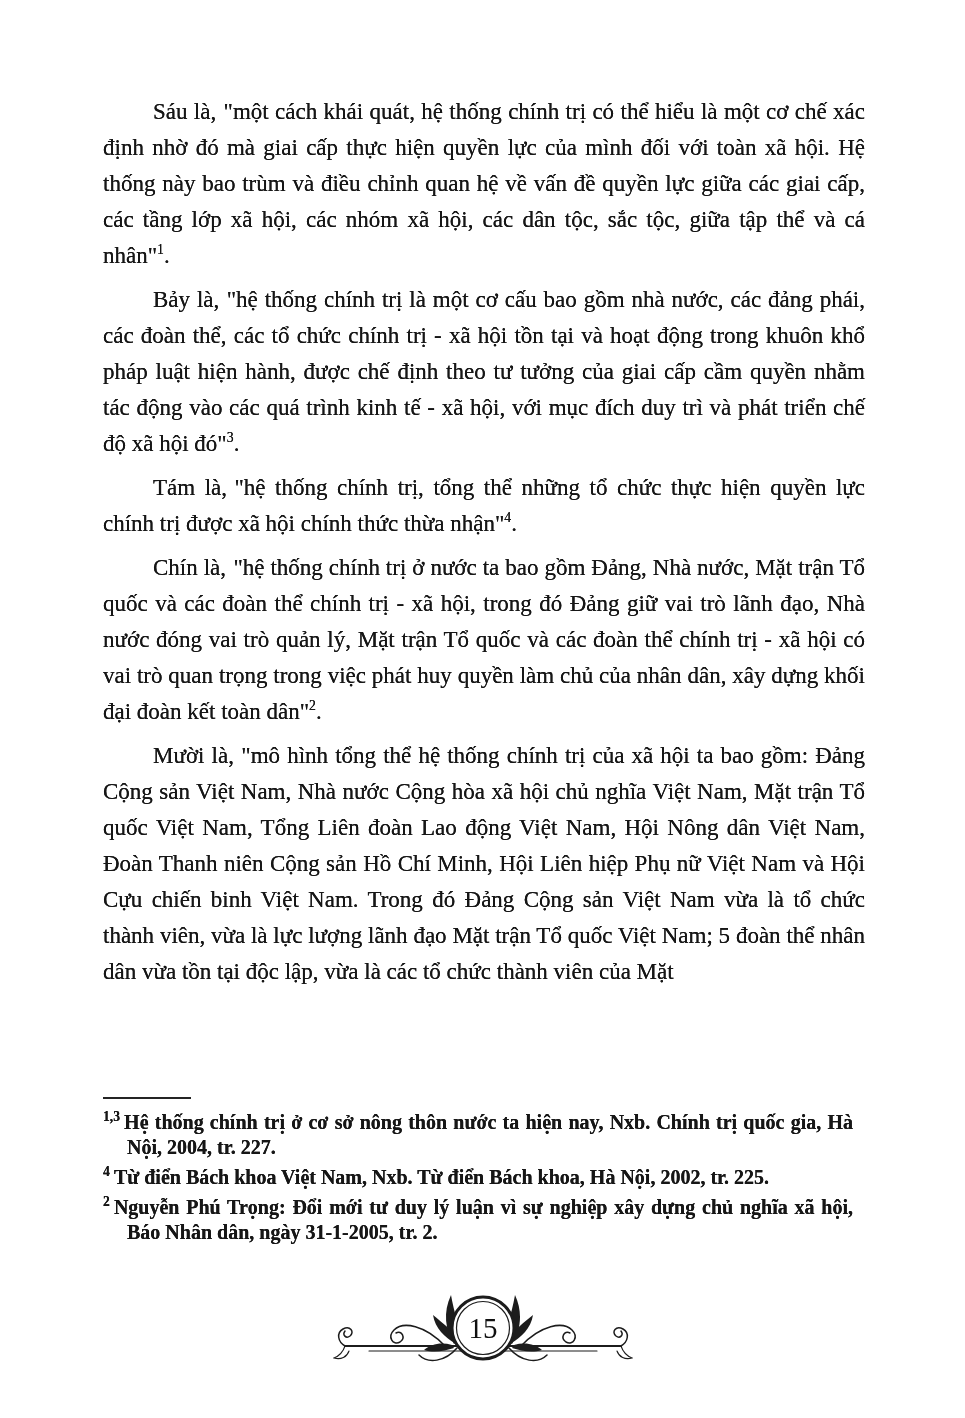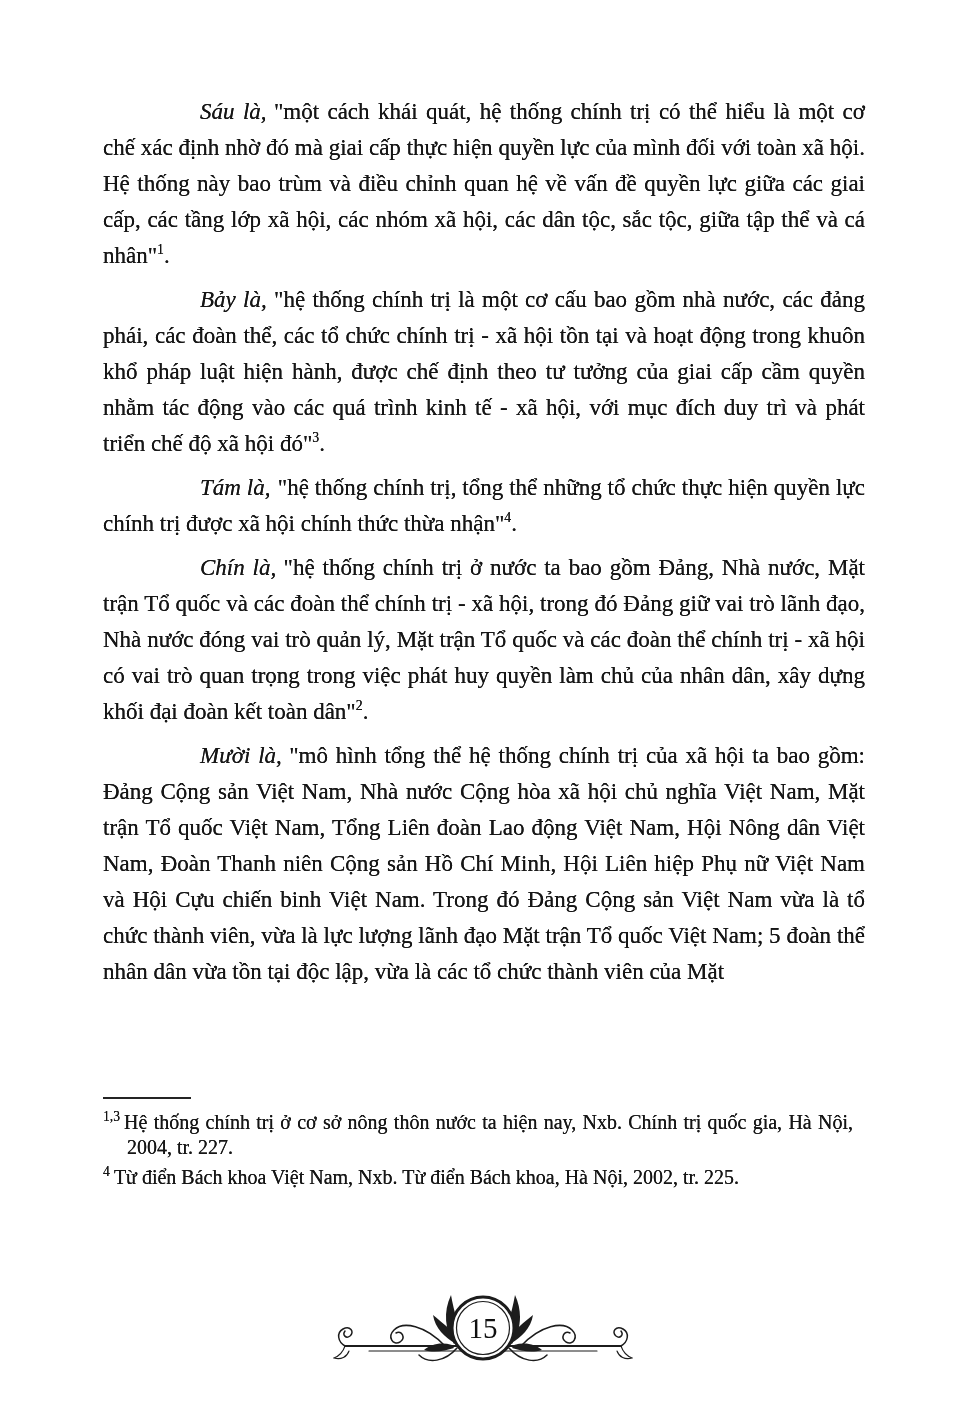--- a/index.html
+++ b/index.html
@@ -15,34 +15,35 @@
 
   
   .body-text {
     position:absolute; left:103px; top:94px; width:762px;
     font-size:23px; line-height:36px;
     text-align:justify;
     text-shadow:0 0 0.4px currentColor;
   }
   p.para { margin:0; padding:0; text-indent:50px; }
   p.para + p.para { margin-top:8px; }
-  .lead { font-style:italic; margin-right:0.32em;margin-left:47px; }
+  .lead { margin-right:0.32em; }
   sup.ref { font-size:0.6em; line-height:0; vertical-align:super; }
 
   
   .footnotes {
     position:absolute; left:103px; top:1097px; width:762px;
     font-size:20px; line-height:25px;
     text-shadow:0 0 0.3px currentColor;
   }
   .fn-rule { width:88px; border:0; border-top:2px solid #242424; margin:0 0 11px 0; }
   .fn {
     text-align:justify;
     padding-left:24px; text-indent:-24px;
     margin:0 12px 5px 0;
+    font-weight:bold;
   }
   .fn sup { font-size:0.68em; line-height:0; vertical-align:super; margin-right:0.3em; }
 
   
   .pagefoot {
     position:absolute; top:1280px; left:50%; margin-left:-150px;
     width:300px; height:110px;
   }
   .pagefoot text { font:29px "Liberation Serif", "DejaVu Serif", serif; fill:#101010; }
 </style>
@@ -72,20 +73,21 @@
     <p class="para">
       <span class="lead">Mười là,</span><span>"mô hình tổng thể hệ thống chính trị của xã hội ta bao gồm: Đảng Cộng sản Việt Nam, Nhà nước Cộng hòa xã hội chủ nghĩa Việt Nam, Mặt trận Tổ quốc Việt Nam, Tổng Liên đoàn Lao động Việt Nam, Hội Nông dân Việt Nam, Đoàn Thanh niên Cộng sản Hồ Chí Minh, Hội Liên hiệp Phụ nữ Việt Nam và Hội Cựu chiến binh Việt Nam. Trong đó Đảng Cộng sản Việt Nam vừa là tổ chức thành viên, vừa là lực lượng lãnh đạo Mặt trận Tổ quốc Việt Nam; 5 đoàn thể nhân dân vừa tồn tại độc lập, vừa là các tổ chức thành viên của Mặt</span><sup class="ref"></sup><span></span>
     </p>
 
   </div>
 
   <div class="footnotes">
     <hr class="fn-rule">
     <div class="fn"><sup>1,3</sup><span>Hệ thống chính trị ở cơ sở nông thôn nước ta hiện nay, Nxb. Chính trị quốc gia, Hà Nội, 2004, tr. 227.</span></div>
     <div class="fn"><sup>4</sup><span>Từ điển Bách khoa Việt Nam, Nxb. Từ điển Bách khoa, Hà Nội, 2002, tr. 225.</span></div>
+    <div class="fn"><sup>2</sup><span>Nguyễn Phú Trọng: Đổi mới tư duy lý luận vì sự nghiệp xây dựng chủ nghĩa xã hội, Báo Nhân dân, ngày 31-1-2005, tr. 2.</span></div>
   </div>
 
   <div class="pagefoot">
     <svg width="300" height="110" viewBox="0 0 300 110" xmlns="http://www.w3.org/2000/svg">
       <g id="halfL" stroke="#1c1c1c" fill="none" stroke-width="1.5" stroke-linecap="round">
         <line x1="12" y1="66" x2="152" y2="66" stroke-width="2.2"></line>
         <line x1="36" y1="71" x2="152" y2="71" stroke-width="1.1"></line>
 
         <path d="M12,66 C5,62 3,53 10,49 C17,45 22,52 17,56 C13,59 9,55 12,51"></path>
         <path d="M12,66 C10,72 6,76 1,78 C8,80 14,77 16,71" stroke-width="1.1"></path>

